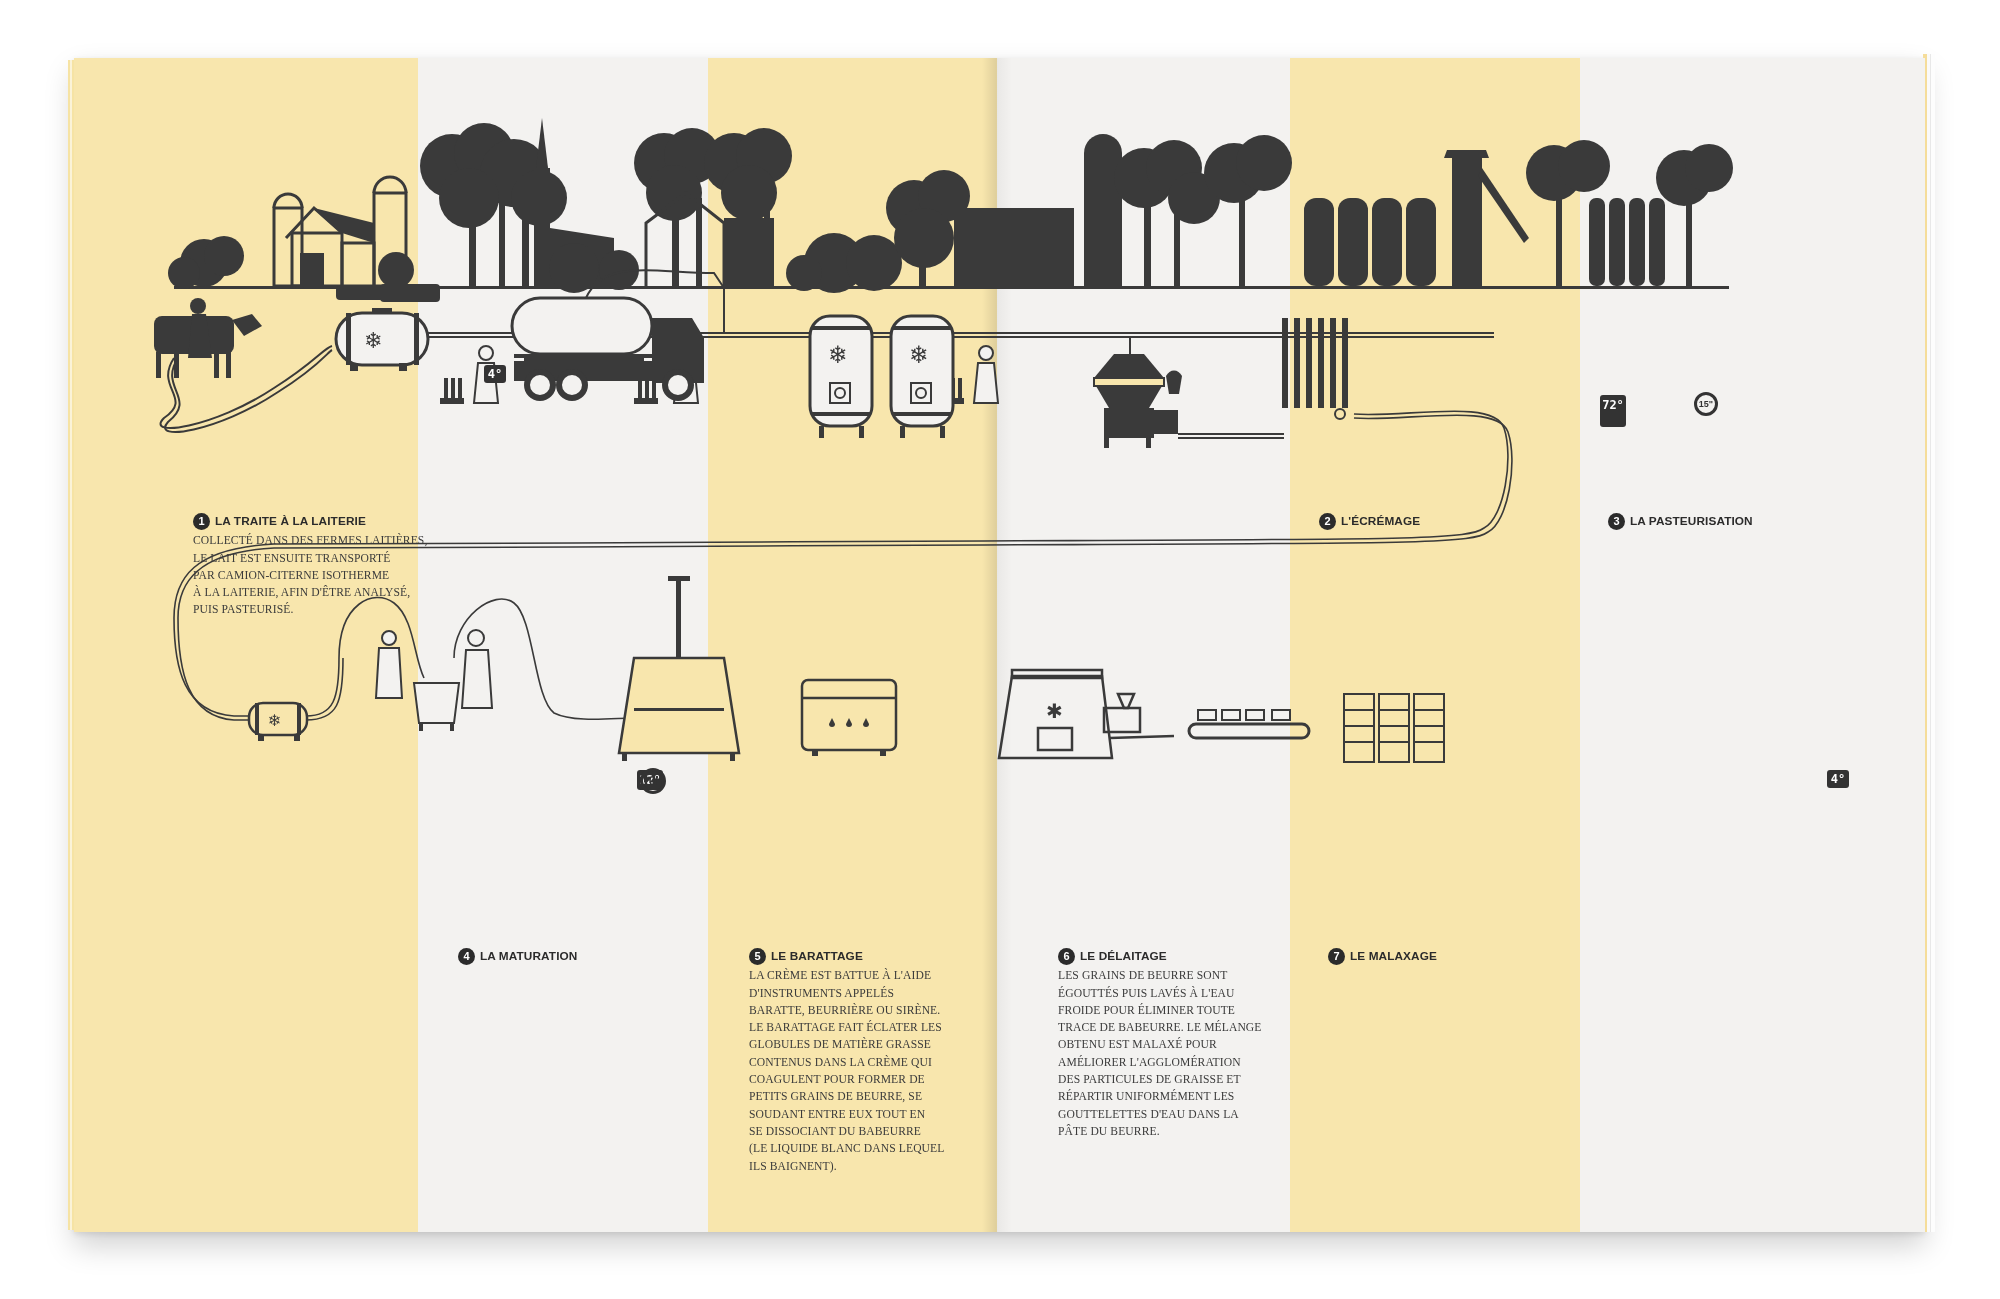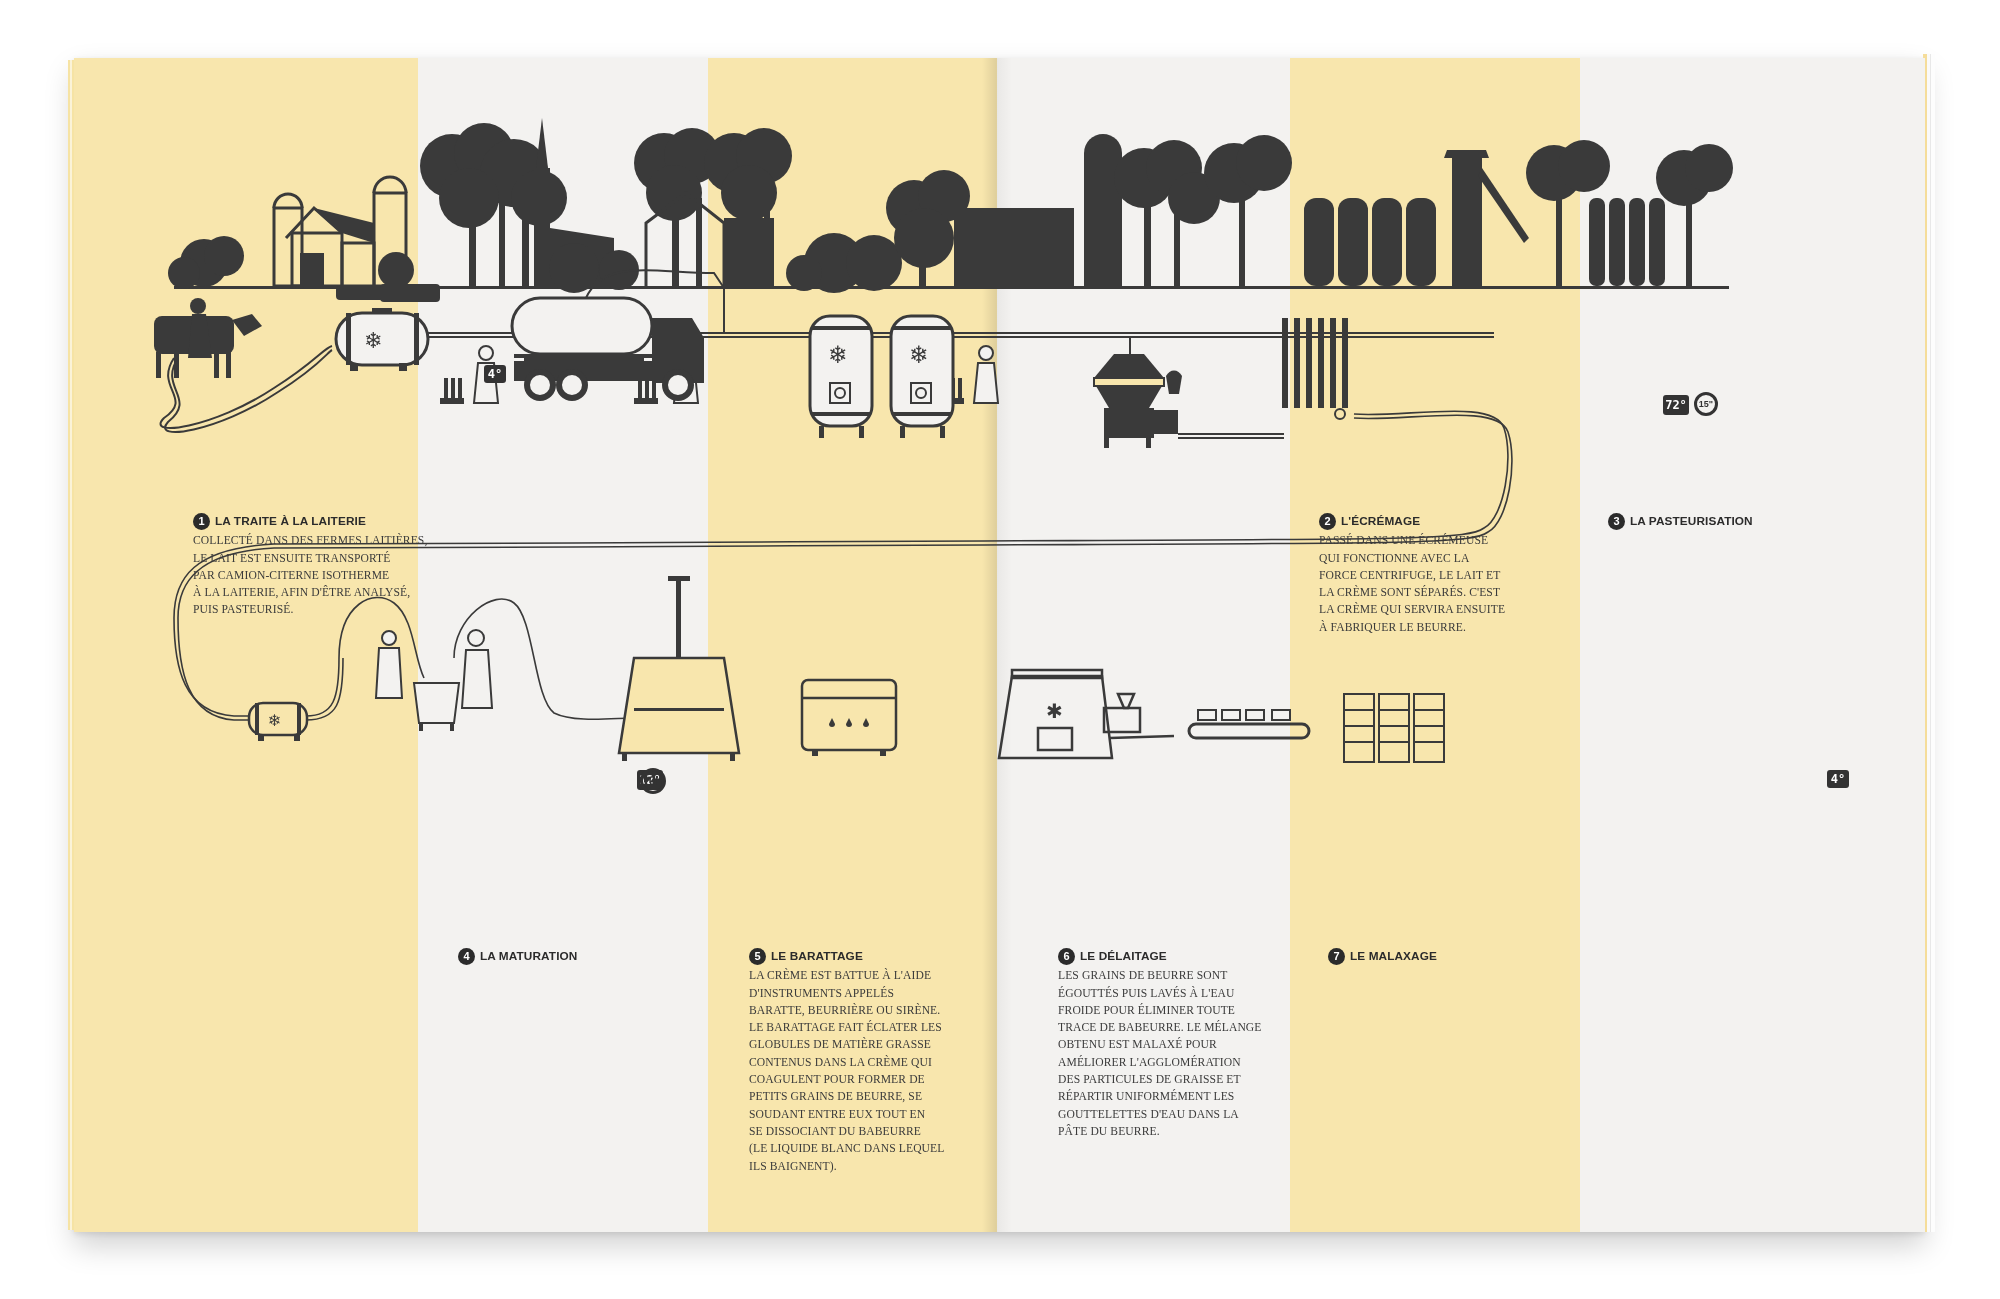--- a/index.html
+++ b/index.html
@@ -321,21 +321,21 @@
 
     <g fill="none" stroke="#3a3a3a" stroke-width="2">
       <rect x="1270" y="636" width="30" height="68"></rect>
         <rect x="1305" y="636" width="30" height="68"></rect>
         <rect x="1340" y="636" width="30" height="68"></rect>
       <path d="M1270 652 L1300 652 M1270 668 L1300 668 M1270 684 L1300 684 M1305 652 L1335 652 M1305 668 L1335 668 M1305 684 L1335 684 M1340 652 L1370 652 M1340 668 L1370 668 M1340 684 L1370 684"></path>
     </g>
   </svg>
 
   <div class="badge" style="left:410px;top:307px;width:22px;height:18px;line-height:18px;">4°</div>
-  <div class="badge" style="left:1589px;top:337px;width:26px;height:20px;line-height:20px;">72°</div>
+  <div class="badge" style="left:1526px;top:337px;width:26px;height:32px;line-height:20px;">72°</div>
   <div class="timer" style="left:1620px;top:334px;width:24px;height:24px;">15"</div>
   <div class="badge" style="left:563px;top:712px;width:26px;height:20px;line-height:20px;">12°</div>
   <div class="timer" style="left:566px;top:710px;width:26px;height:26px;font-size:12px;">10H</div>
   <div class="badge" style="left:1753px;top:712px;width:22px;height:18px;line-height:18px;">4°</div>
 
   <div class="step" style="left:119px;top:455px;width:240px;">
     <div class="head">
         <span class="num">1</span>
         <span>LA TRAITE À LA LAITERIE</span>
       </div>
@@ -344,26 +344,20 @@
 PAR CAMION-CITERNE ISOTHERME
 À LA LAITERIE, AFIN D'ÊTRE ANALYSÉ,
 PUIS PASTEURISÉ.</div>
   </div>
 
   <div class="step" style="left:1245px;top:455px;width:200px;">
     <div class="head">
         <span class="num">2</span>
         <span>L'ÉCRÉMAGE</span>
       </div>
-    <div class="body">PASSÉ DANS UNE ÉCRÉMEUSE
-QUI FONCTIONNE AVEC LA
-FORCE CENTRIFUGE, LE LAIT ET
-LA CRÈME SONT SÉPARÉS. C'EST
-LA CRÈME QUI SERVIRA ENSUITE
-À FABRIQUER LE BEURRE.</div>
   </div>
 
   <div class="step" style="left:1534px;top:455px;width:220px;">
     <div class="head">
         <span class="num">3</span>
         <span>LA PASTEURISATION</span>
       </div>
   </div>
 
   <div class="step" style="left:384px;top:890px;width:240px;">

